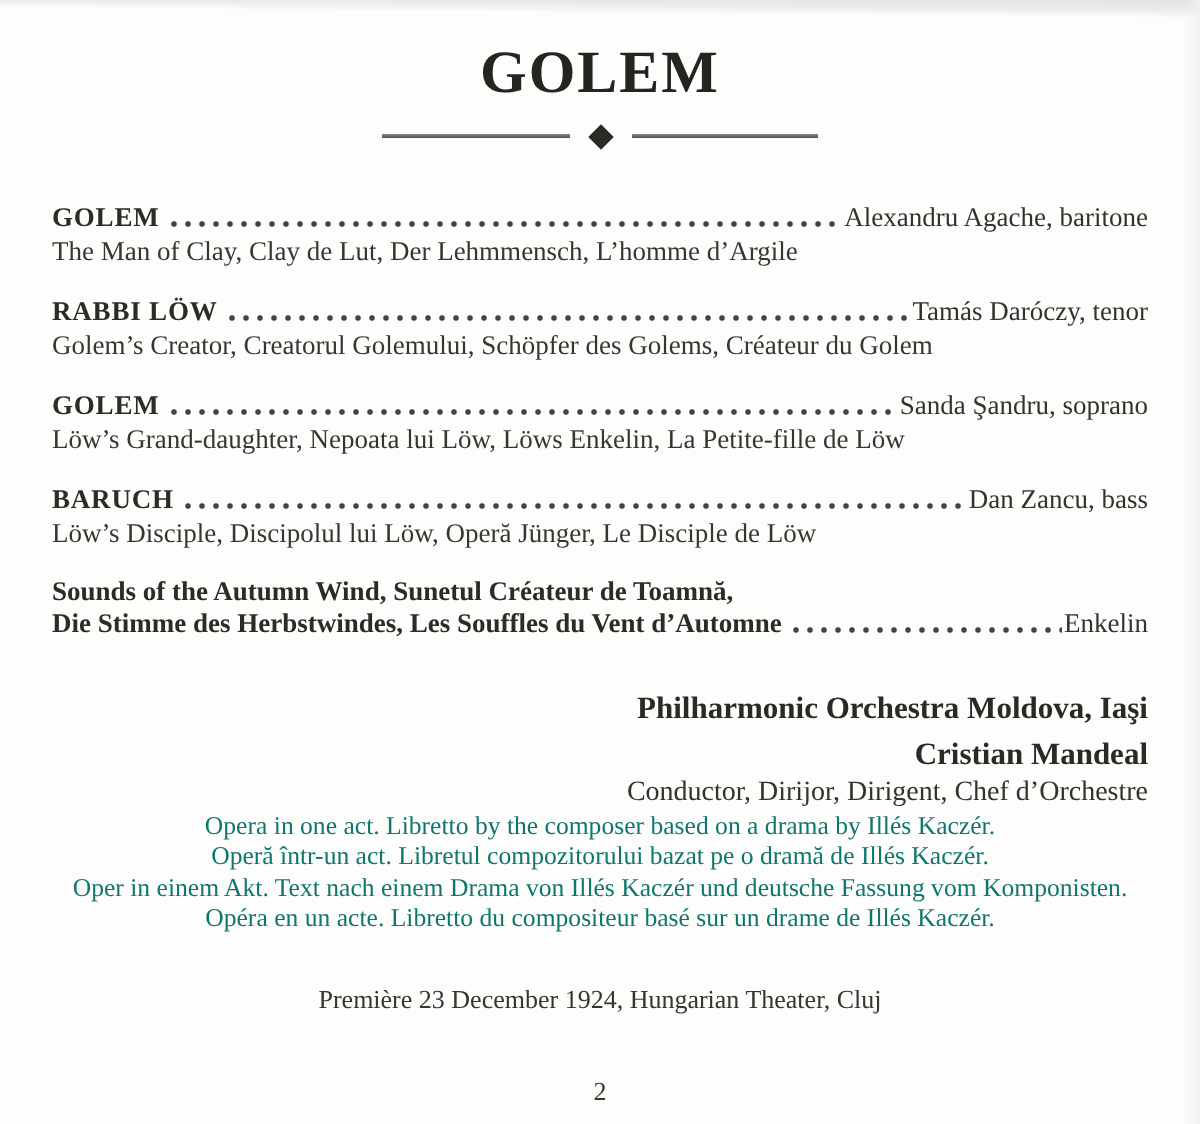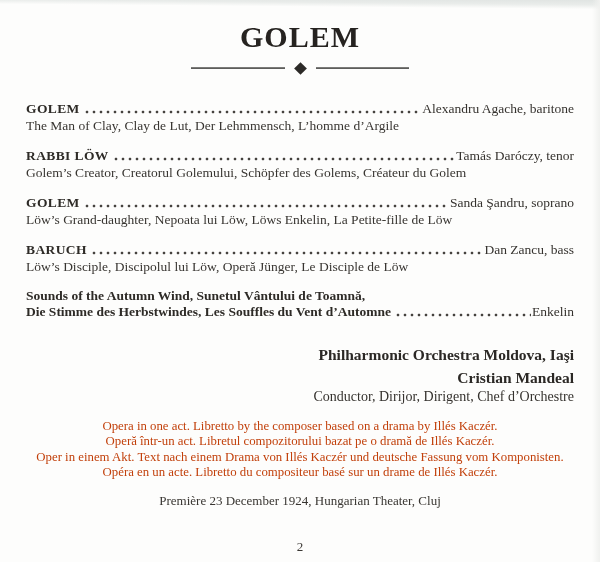--- a/index.html
+++ b/index.html
@@ -136,28 +136,27 @@
     color: #2b2825;
     margin-top: 4px;
     line-height: 19px;
   }
   .conductor-titles {
     font-size: 14px;
     margin-top: 1px;
     line-height: 18px;
   }
   .synopsis {
-    margin-top: 13px;
     text-align: center;
     font-size: 12.8px;
     line-height: 15.5px;
-    color: #c2410c;
+    color: #0f766e;
   }
   .premiere {
-    margin-top: 12px;
+    margin-top: 24px;
     text-align: center;
     font-size: 13px;
     color: #383531;
   }
   .page-number {
     margin-top: 30px;
     text-align: center;
     font-size: 13px;
     color: #3a3733;
   }
@@ -211,21 +210,21 @@
       <div class="cast-entry">
         <div class="role-line">
           <span class="role">BARUCH</span>
           <span class="leader"></span>
           <span class="performer">Dan Zancu, bass</span>
         </div>
         <div class="desc">Löw’s Disciple, Discipolul lui Löw, Operă Jünger, Le Disciple de Löw</div>
       </div>
 
       <div class="chorus-entry">
-        <div class="chorus-line1">Sounds of the Autumn Wind, Sunetul Vântului de Toamnă,</div>
+        <div class="chorus-line1">Sounds of the Autumn Wind, Sunetul Créateur de Toamnă,</div>
         <div class="chorus-line2">
           <span class="chorus-label">Die Stimme des Herbstwindes, Les Souffles du Vent d’Automne</span>
           <span class="leader"></span>
           <span class="performer">Enkelin</span>
         </div>
       </div>
 
     </div>
 
     <div class="ensemble">

